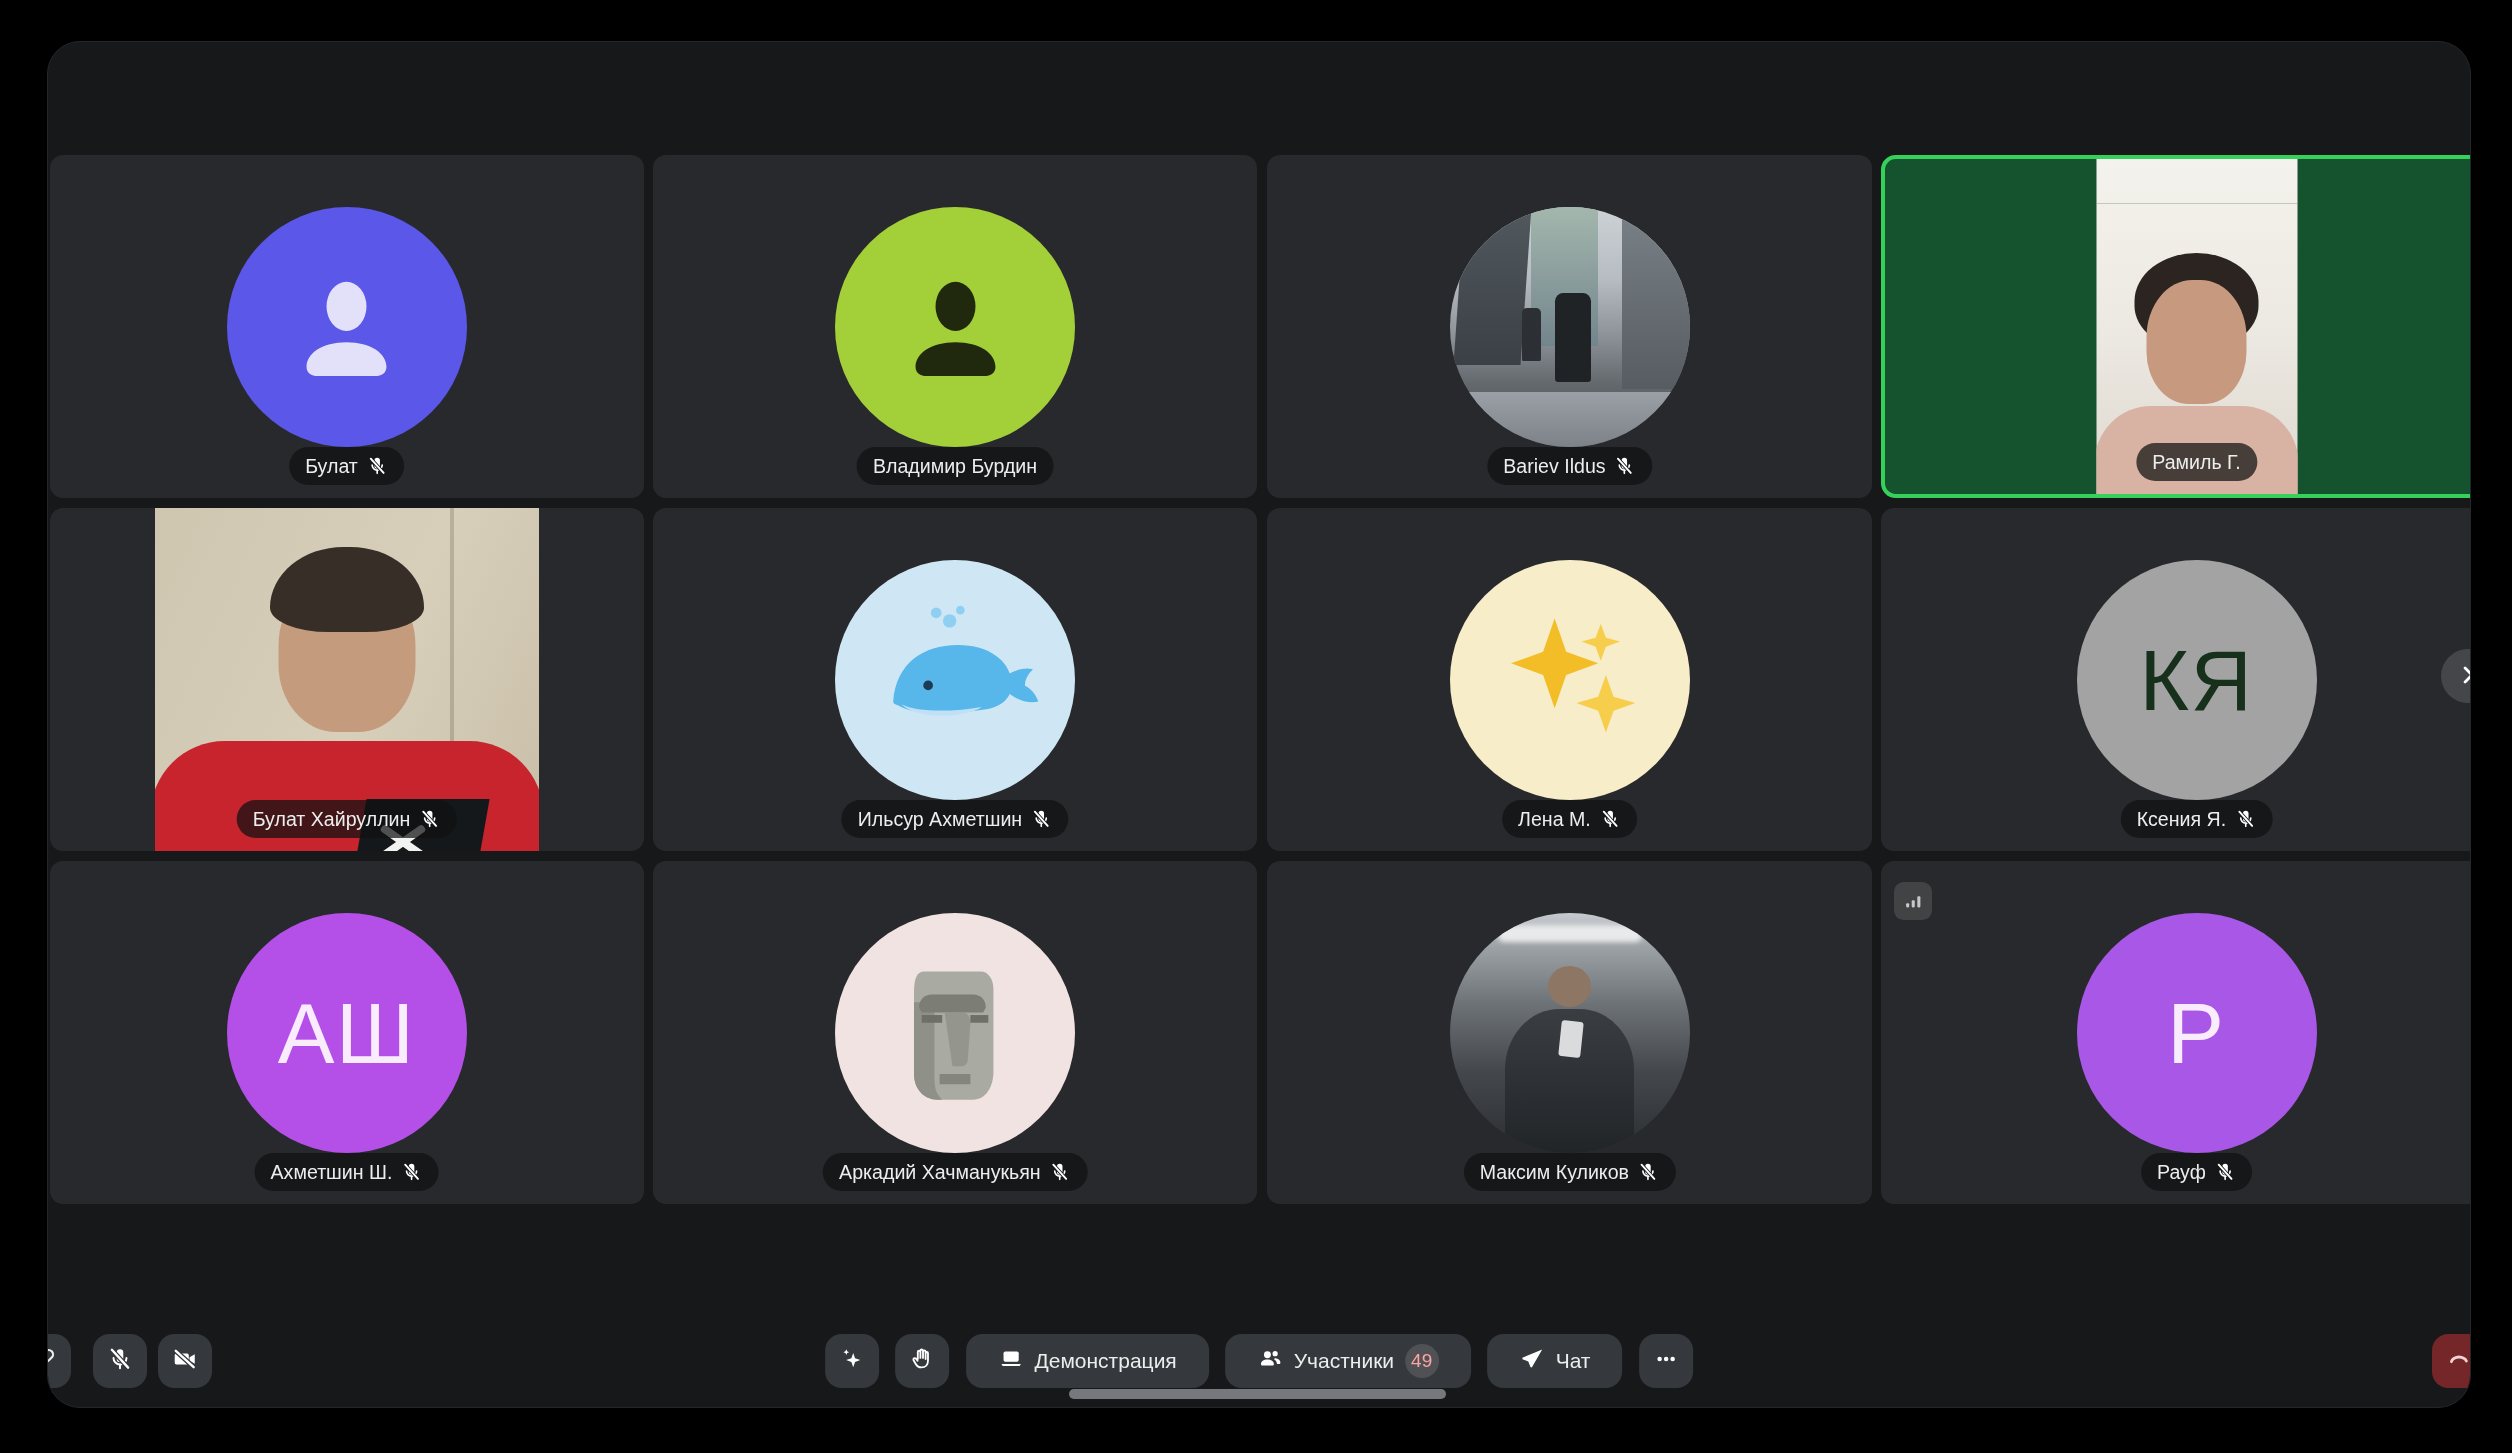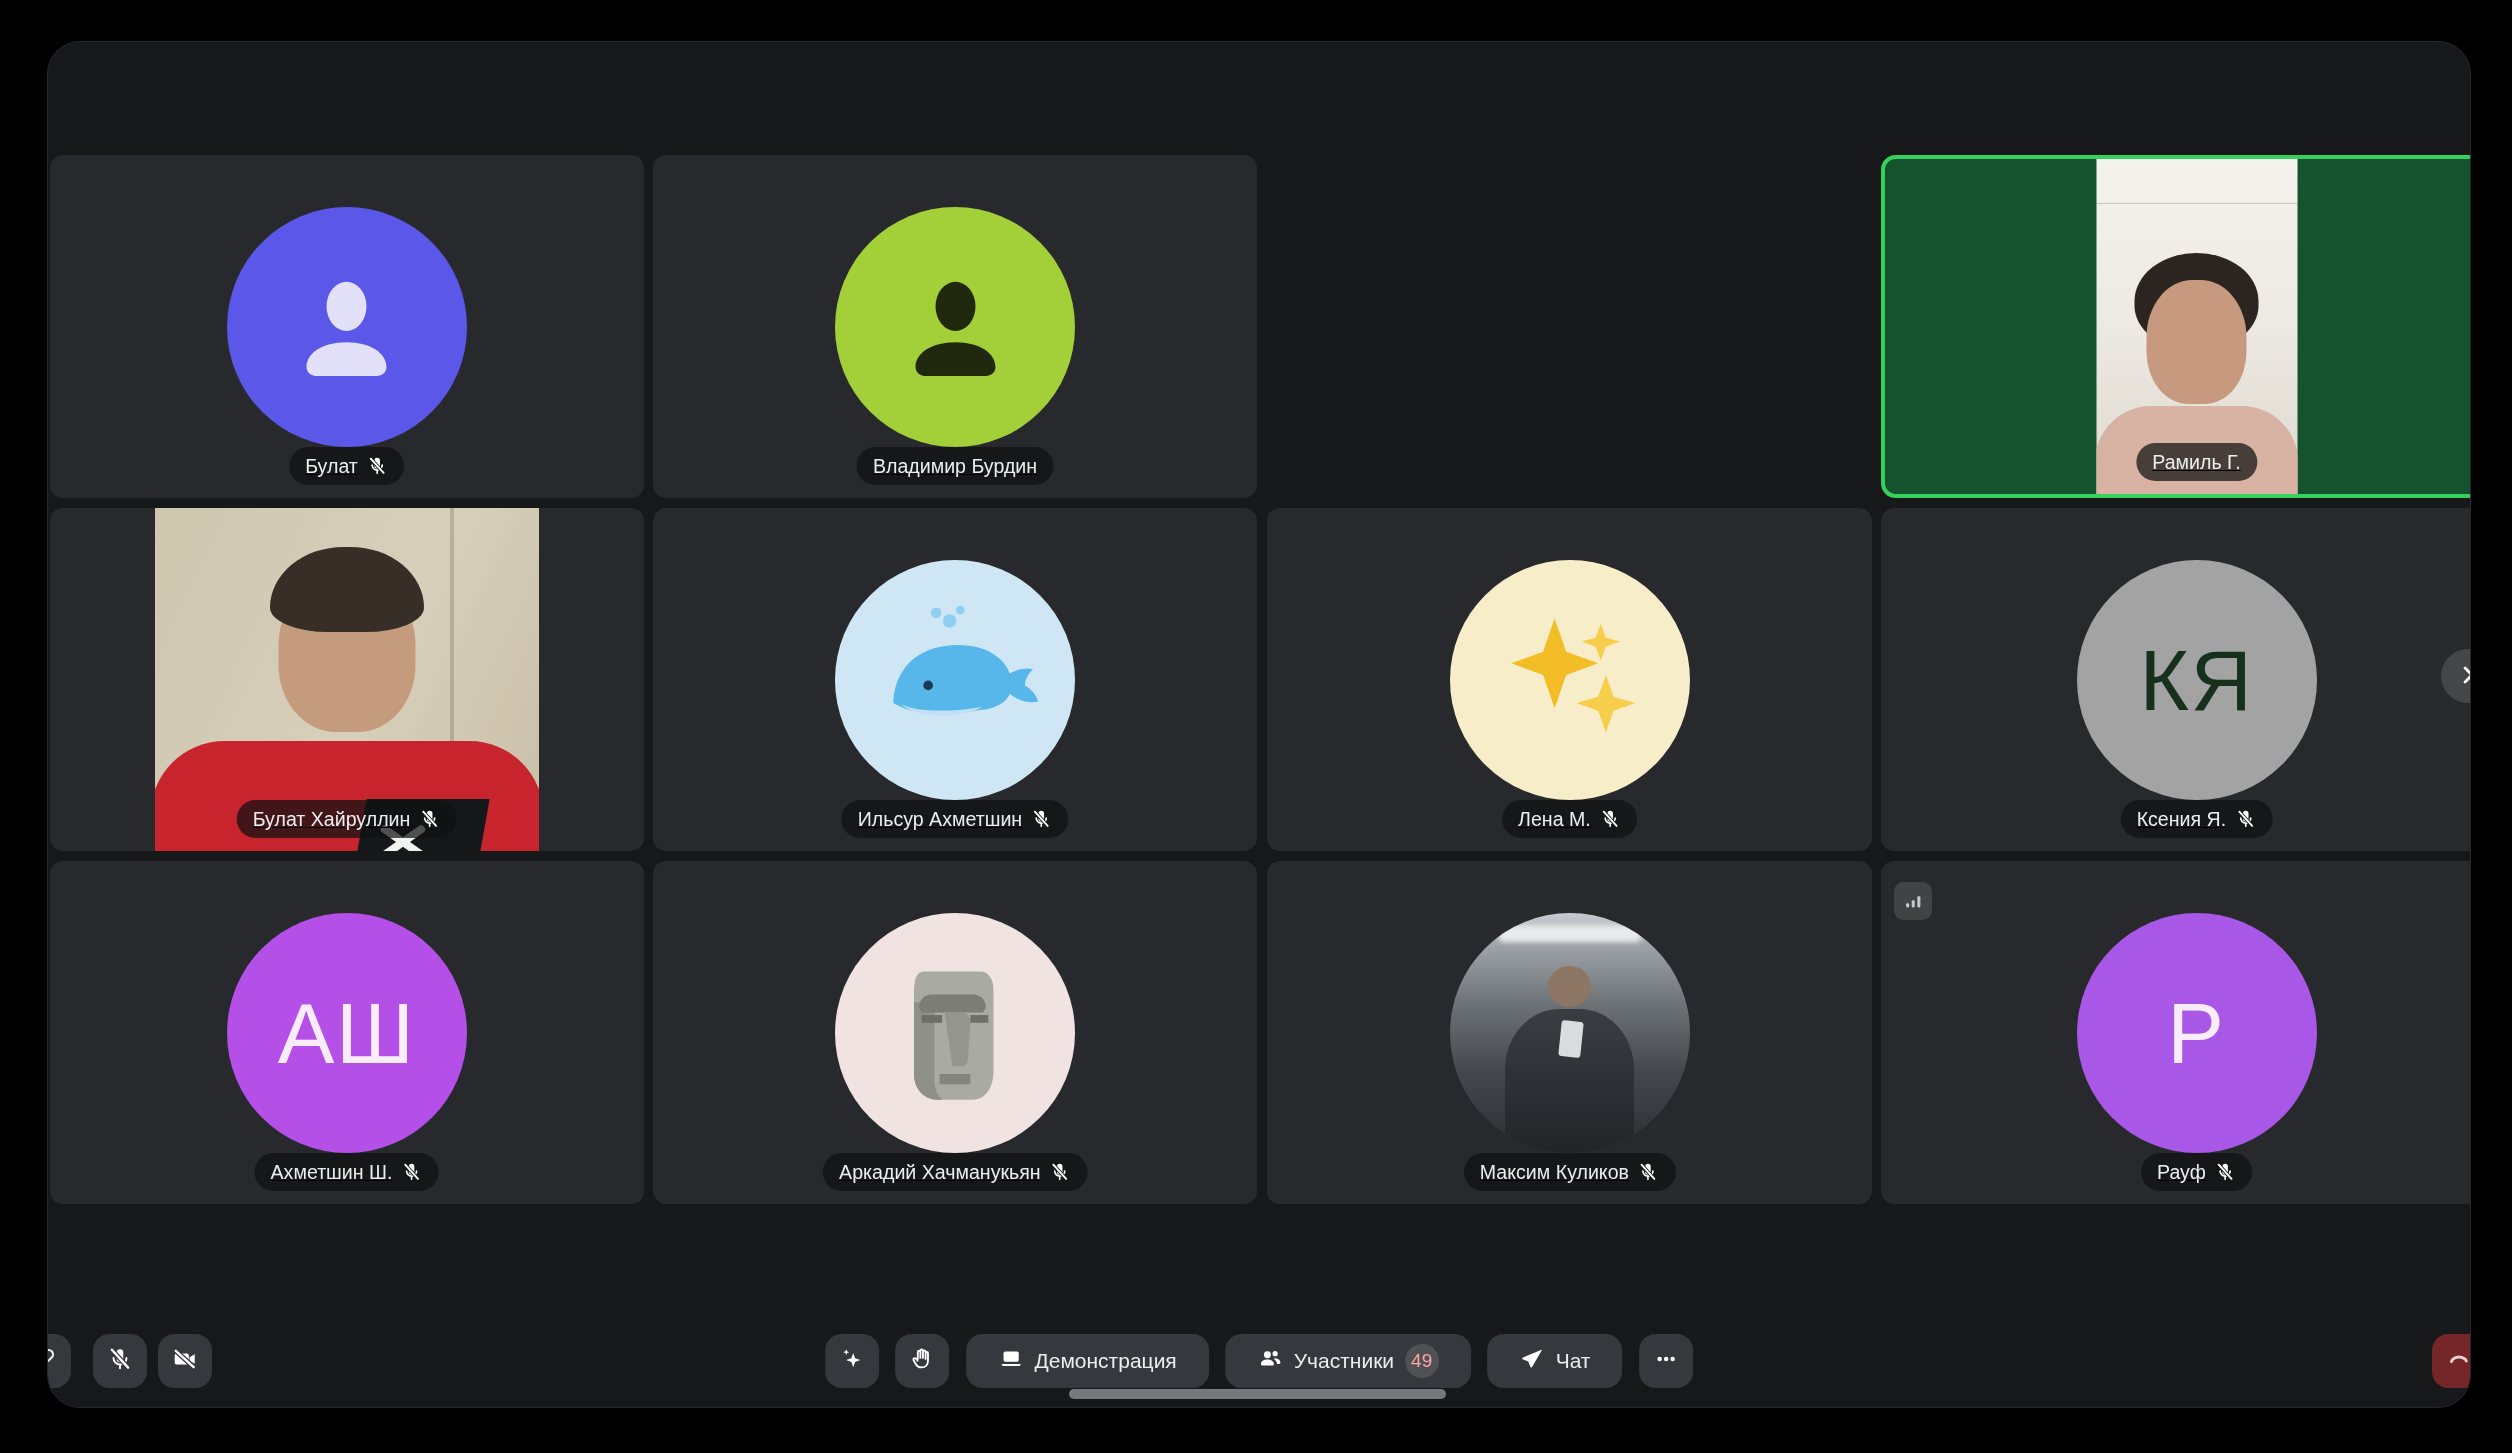--- a/index.html
+++ b/index.html
@@ -15,21 +15,21 @@
   .tile { position:absolute; background:#28292c; border-radius:13px; overflow:hidden; }
   .tile.active { border:4.9px solid #35d15b; border-radius:14.7px; background:#14532d; }
 
   .avatar { position:absolute; left:50%; top:52px; transform:translateX(-50%);
             width:240px; height:240px; border-radius:50%; overflow:hidden;
             display:flex; align-items:center; justify-content:center; }
   .initials { font-size:85px; letter-spacing:1.6px; line-height:1; }
 
   .pill { position:absolute; bottom:13px; left:50%; transform:translateX(-50%);
           height:38px; border-radius:19px; background:rgba(15,16,17,.72);
-          display:flex; align-items:center; gap:8.2px; padding:0 16.4px; white-space:nowrap;text-decoration:underline; }
+          display:flex; align-items:center; gap:8.2px; padding:0 16.4px; white-space:nowrap; }
   .pname { color:#eceeee; font-size:19.6px; }
   .pill svg { width:22px; height:22px; flex:0 0 auto; }
 
   .sigbadge { position:absolute; left:13px; top:21px; width:38px; height:38px; border-radius:9.8px;
               background:rgba(255,255,255,.12); display:flex; align-items:center; justify-content:center; }
   .sigbadge svg { width:24.5px; height:24.5px; }
 
   
   .scene-street { background:linear-gradient(180deg,#cdd2d6 0%,#b6bcc2 30%,#8f959b 52%,#63686d 74%,#4a4e52 100%); }
   .scene-street div { position:absolute; }
@@ -118,20 +118,40 @@
           <div class="avatar" style="background:#a3cf39">
             <svg viewBox="0 0 24 24" width="137" height="137" fill="#20290d">
               <ellipse cx="12" cy="8.3" rx="3.5" ry="4.3"></ellipse>
               <path d="M12 14.6c-4.3 0-7 2-7 4.3 0 1 .8 1.6 2 1.6h10c1.2 0 2-.6 2-1.6 0-2.3-2.7-4.3-7-4.3z"></path>
             </svg>
           </div>
           <div class="pill">
             <span class="pname">Владимир Бурдин</span>
           </div>
         </div>
+        <div class="tile" style="left:1219px;top:113px;width:605px;height:343px">
+          <div class="avatar scene-street">
+            <div class="b1"></div>
+            <div class="glass"></div>
+            <div class="b2"></div>
+            <div class="road"></div>
+            <div class="fig2"></div>
+            <div class="fig"></div>
+          </div>
+          <div class="pill">
+            <span class="pname">Bariev Ildus</span>
+            <svg viewBox="0 0 24 24">
+              <path d="M12 15a3 3 0 0 0 3-3V6a3 3 0 0 0-6 0v6a3 3 0 0 0 3 3z" fill="#fff"></path>
+              <path d="M6.5 11a5.5 5.5 0 0 0 11 0" fill="none" stroke="#fff" stroke-width="1.8" stroke-linecap="round"></path>
+              <path d="M12 17v3" stroke="#fff" stroke-width="1.8" stroke-linecap="round"></path>
+              <path d="M5 4l14 15.5" stroke="#17181a" stroke-width="4" stroke-linecap="round"></path>
+              <path d="M5 4l14 15.5" stroke="#fff" stroke-width="2.1" stroke-linecap="round"></path>
+            </svg>
+          </div>
+        </div>
         <div class="tile active" style="left:1833px;top:113px;width:631px;height:343px">
           <div class="vframe videoP">
             <div class="cline"></div>
             <div class="hair"></div>
             <div class="face"></div>
             <div class="shirt"></div>
           </div>
           <div class="pill">
             <span class="pname">Рамиль Г.</span>
           </div>

